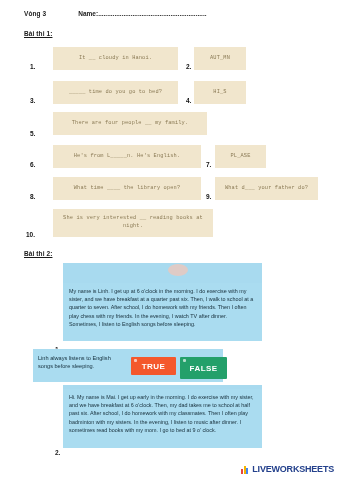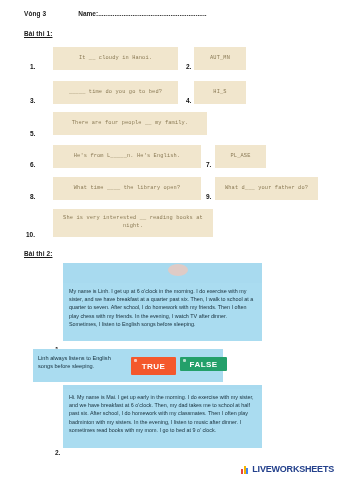--- a/index.html
+++ b/index.html
@@ -244,21 +244,21 @@
 
     <span class="qnum2" style="left:55px; top:346px;">1.</span>
 
     <div class="tf-band" style="left:33px; top:349px; width:190px; height:33px;"></div>
     <div class="tf-stmt" style="left:38px; top:354px; width:86px;">Linh always listens to English songs before sleeping.</div>
 
     <div class="tf-btn tf-true" style="left:131px; top:357px; width:45px; height:18px;">
       <span class="tf-dot"></span>
       <span>TRUE</span>
     </div>
-    <div class="tf-btn tf-false" style="left:180px; top:357px; width:47px; height:14px;">
+    <div class="tf-btn tf-false" style="left:180px; top:357px; width:47px; height:22px;">
       <span class="tf-dot"></span>
       <span>FALSE</span>
     </div>
 
     <div class="para-top-strip" style="left:63px; top:385px; width:199px; height:6px;"></div>
     <div class="para" style="left:63px; top:389px; width:199px; height:59px;">Hi. My name is Mai. I get up early in the morning. I do exercise with my sister, and we have breakfast at 6 o'clock. Then, my dad takes me to school at half past six. After school, I do homework with my classmates. Then I often play badminton with my sisters. In the evening, I listen to music after dinner. I sometimes read books with my mom. I go to bed at 9 o' clock.</div>
 
     <span class="qnum2" style="left:55px; top:449px;">2.</span>
   </div>
 

